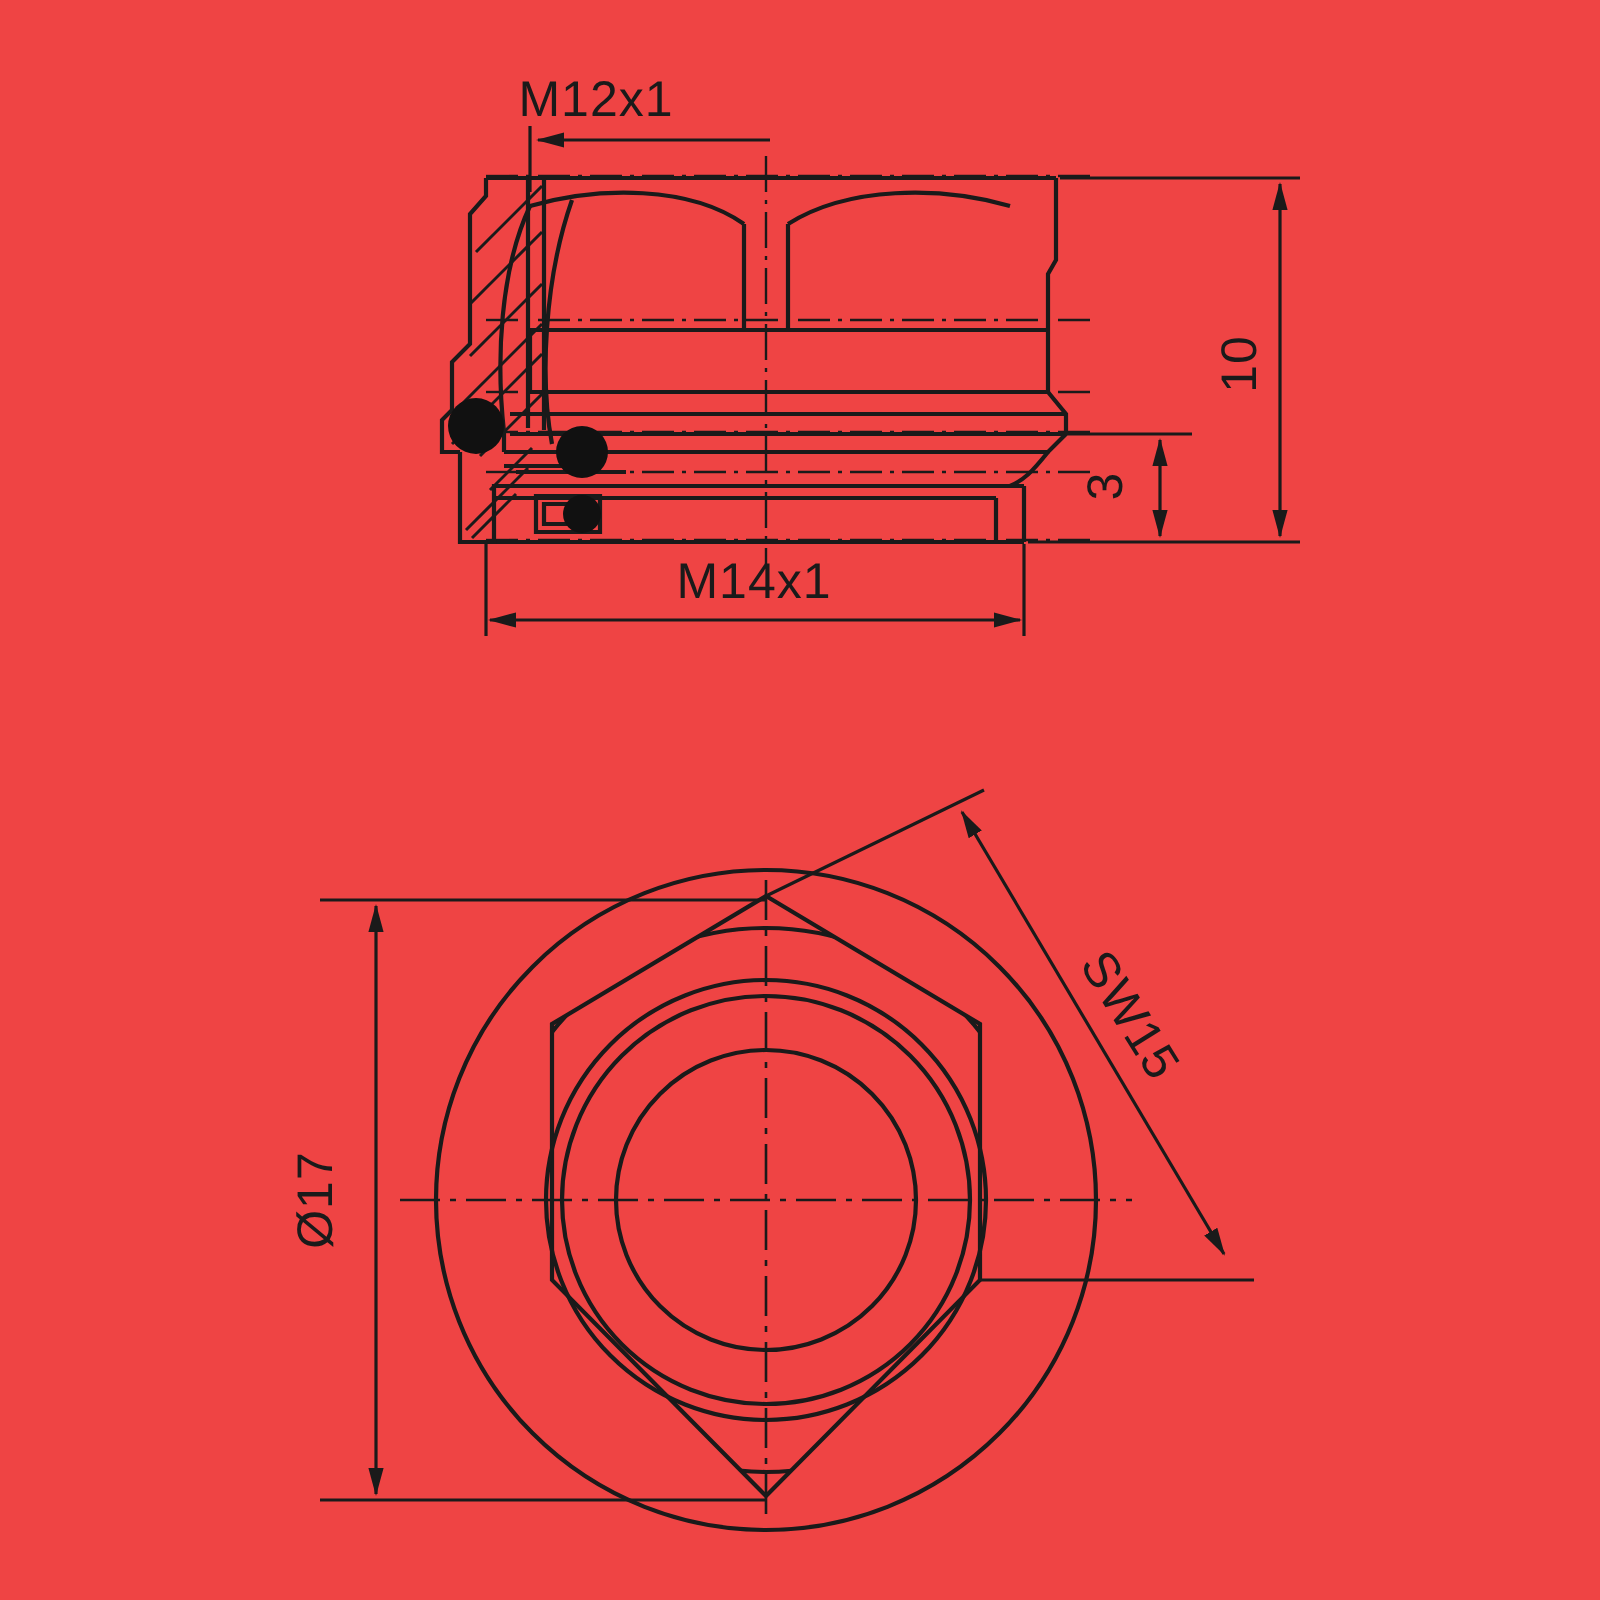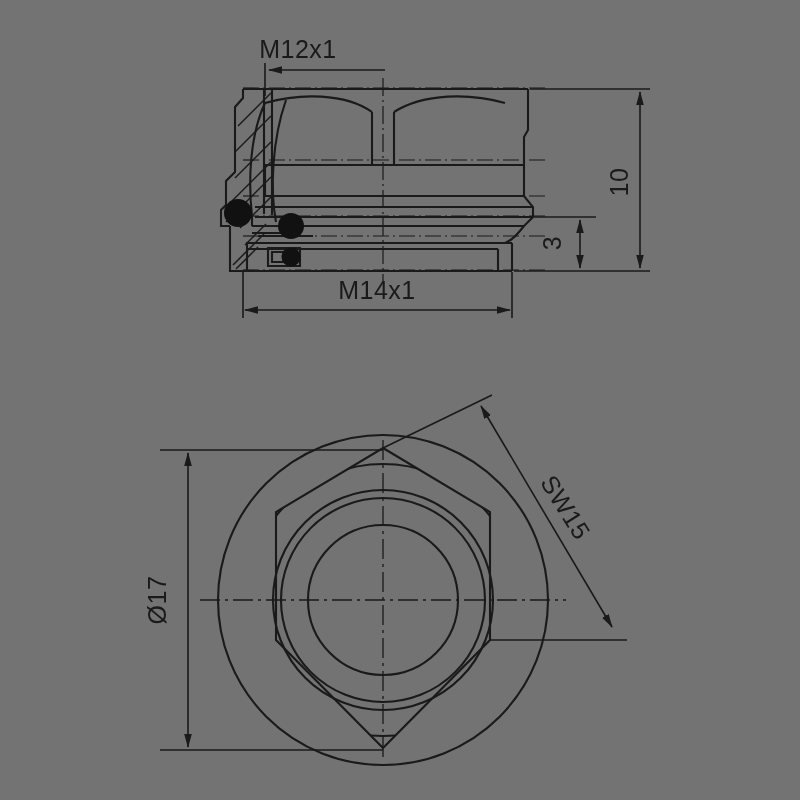--- a/index.html
+++ b/index.html
@@ -8,21 +8,21 @@
     padding: 0;
     background: #ffffff;
   }
   body {
     font-family: "Liberation Sans", sans-serif;
   }
   #sheet {
     position: relative;
     width: 800px;
     height: 800px;
-    background: #737373;
+    background: #ef4444;
     overflow: hidden;
   }
   #sheet svg {
     display: block;
     width: 800px;
     height: 800px;
   }
   .dim-text {
     font-family: "Liberation Sans", sans-serif;
     font-size: 25px;

